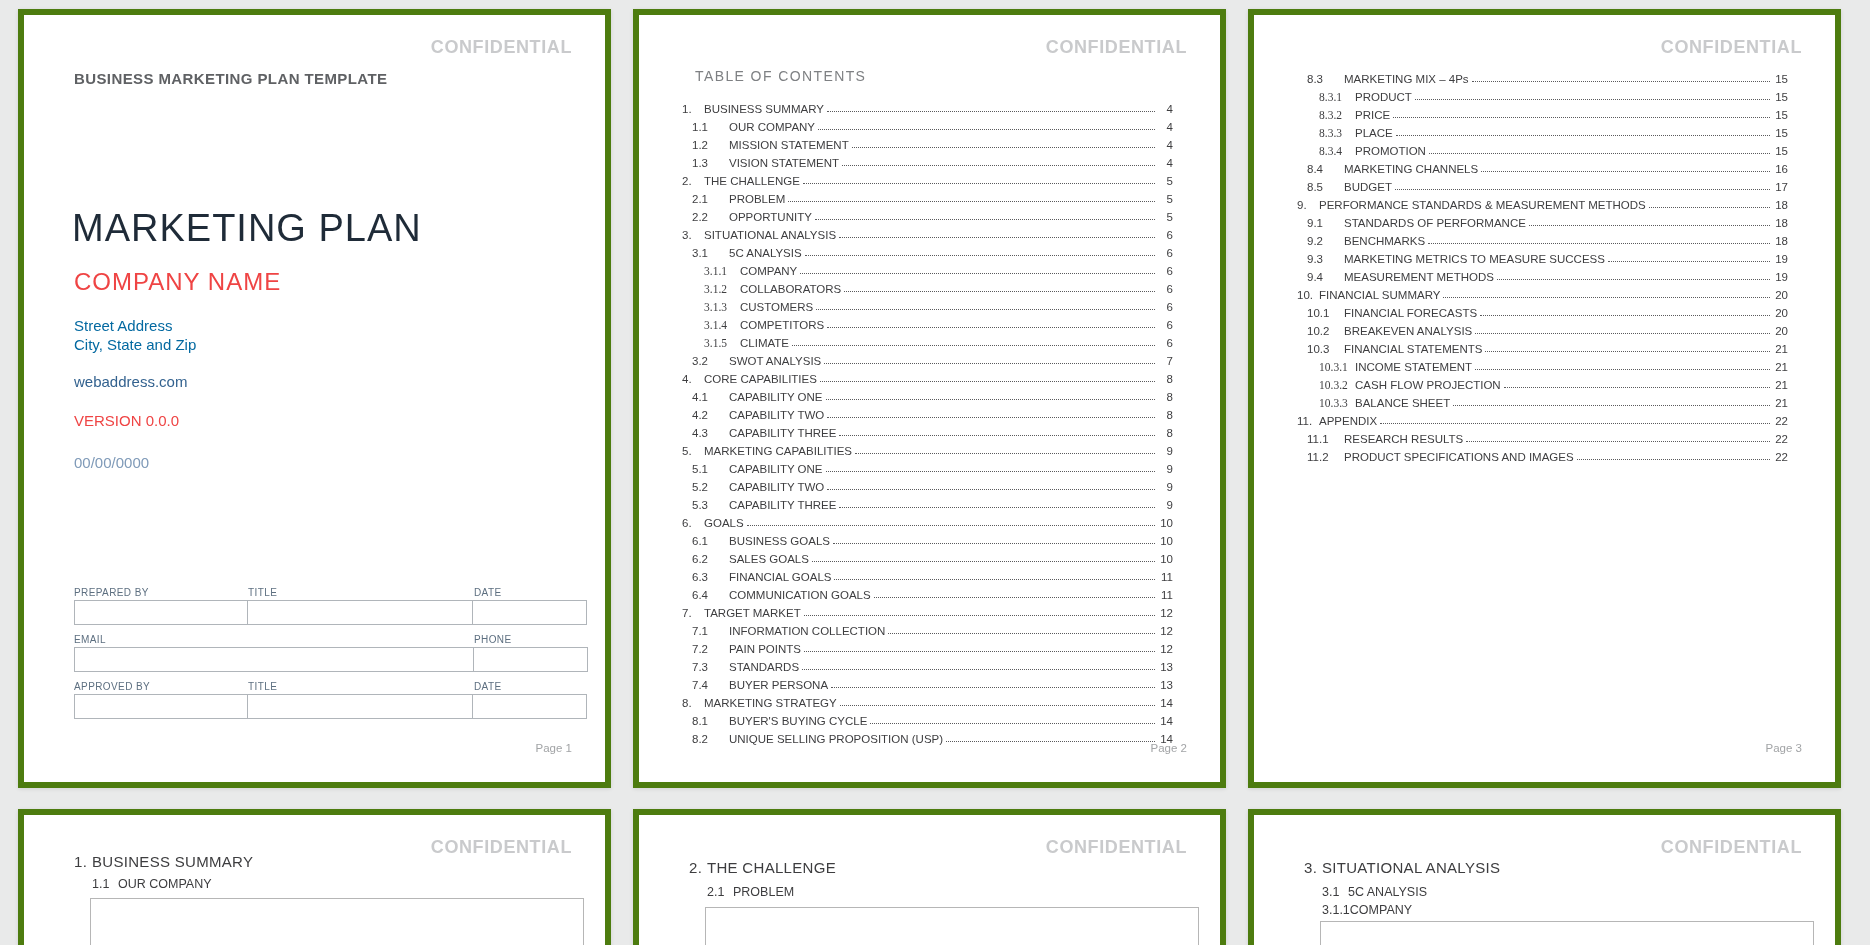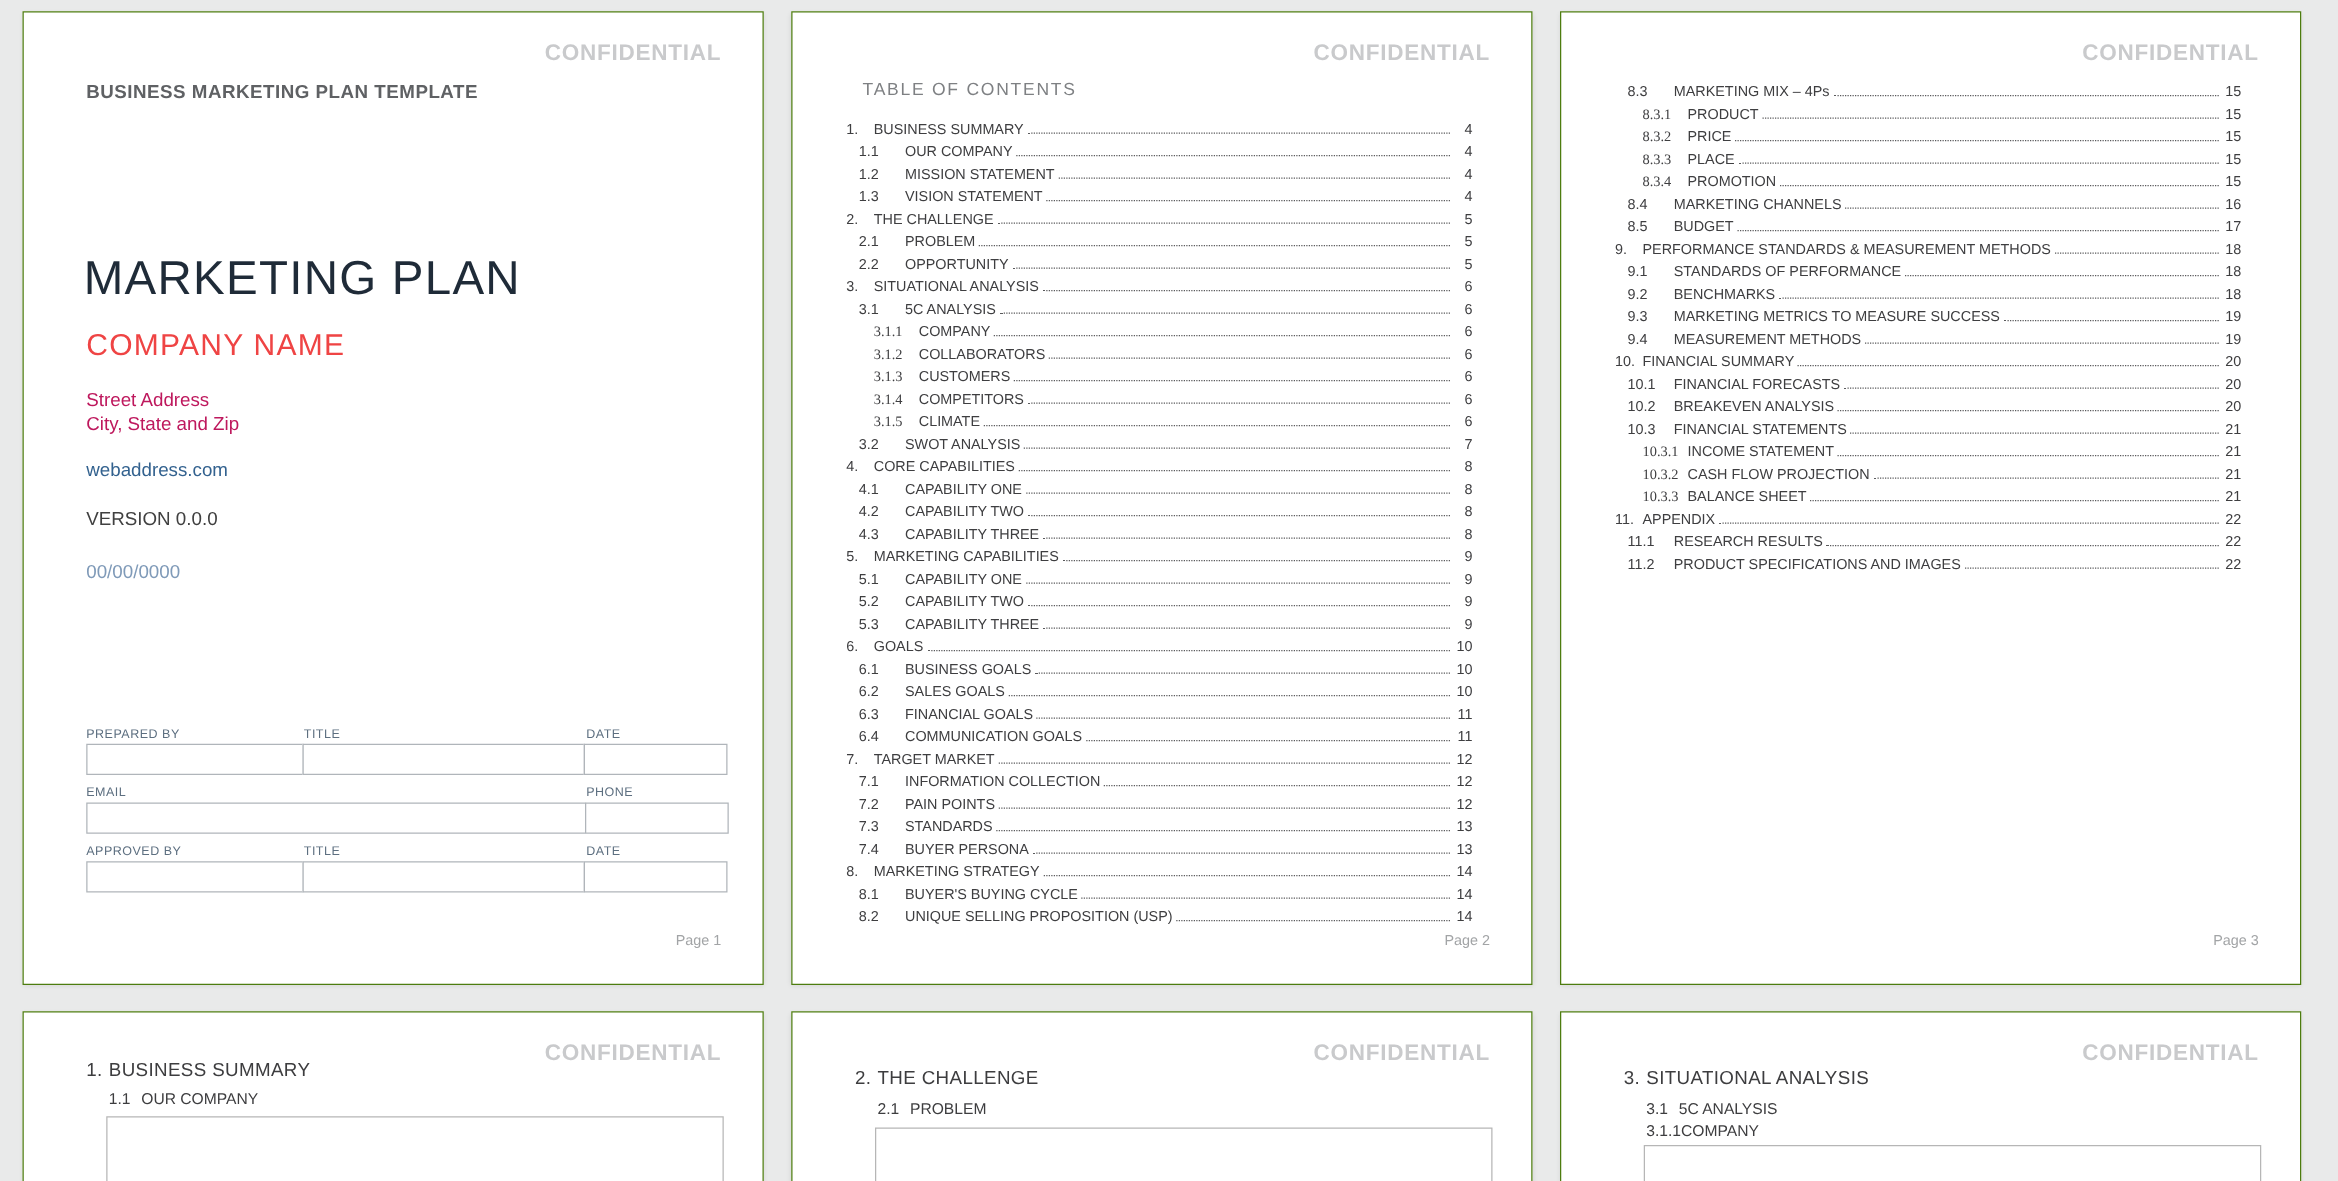--- a/index.html
+++ b/index.html
@@ -2,37 +2,37 @@
 <html><head>
 <meta charset="utf-8">
 <style>
   * { margin:0; padding:0; box-sizing:border-box; }
   html,body { width:1870px; height:945px; overflow:hidden; background:#e9eaea;
               font-family:"Liberation Sans", sans-serif; }
   .canvas { position:relative; width:1870px; height:945px; }
   .grid { display:grid; grid-template-columns:593px 593px 593px; grid-template-rows:779px 779px;
           column-gap:22px; row-gap:21px; padding:9px 0 0 18px; }
   .page { position:relative; width:593px; height:779px; background:#ffffff;
-          border:1px solid #4d7c0f; box-shadow:0 1px 4px rgba(0,0,0,.10); }
+          border:6px solid #4d7c0f; box-shadow:0 1px 4px rgba(0,0,0,.10); }
 
   .confidential { position:absolute; top:22px; right:33px; font-size:18px; font-weight:bold;
                   letter-spacing:.6px; color:#c9cacc; }
   .page-footer { position:absolute; bottom:28px; right:33px; font-size:11.5px; color:#a2a4a6; }
 
   
   .cover-header { position:absolute; left:50px; top:55px; font-size:15px; font-weight:bold;
                   letter-spacing:.4px; color:#5f6164; }
   .cover-title { position:absolute; left:48px; top:192px; font-size:38px; font-weight:400;
                  letter-spacing:1px; color:#1f2b38; }
   .cover-company { position:absolute; left:50px; top:253px; font-size:24px; letter-spacing:1px;
                    color:#ef4444; }
   .cover-address { position:absolute; left:50px; top:301px; font-size:15px; line-height:19px;
-                   color:#be185d; }
+                   color:#0369a1; }
   .cover-web { position:absolute; left:50px; top:358px; font-size:15px; color:#33628f; }
-  .cover-version { position:absolute; left:50px; top:397px; font-size:15px; color:#404040; }
+  .cover-version { position:absolute; left:50px; top:397px; font-size:15px; color:#ef4444; }
   .cover-date { position:absolute; left:50px; top:439px; font-size:15px; color:#7f9ab8; }
 
   .form { position:absolute; left:50px; top:572px; width:515px; }
   .f-group { margin-bottom:9px; }
   .f-labels { display:flex; margin-bottom:2px; }
   .f-labels span { font-size:10px; letter-spacing:.4px; color:#5d6f80; }
   .f-boxes { display:flex; }
   .cell { height:25px; background:#fff; border:1px solid #b0b5ba; }
   .cell + .cell { margin-left:-1px; }
   .w1 { width:174px; } .w2 { width:226px; } .w3 { width:115px; } .w12 { width:400px; }

